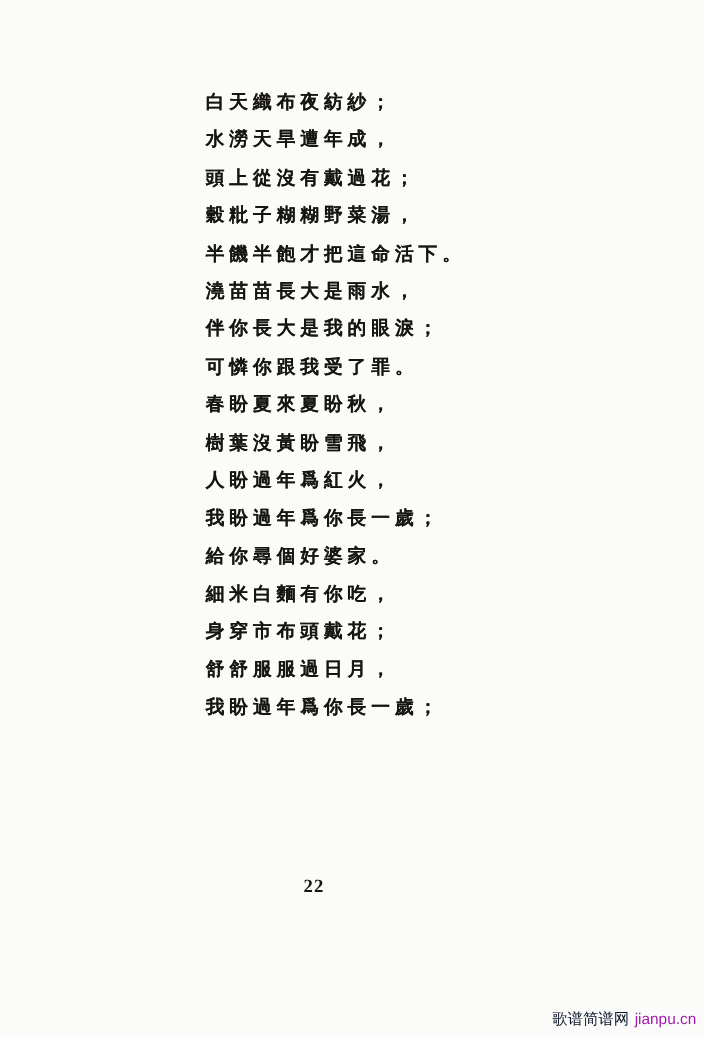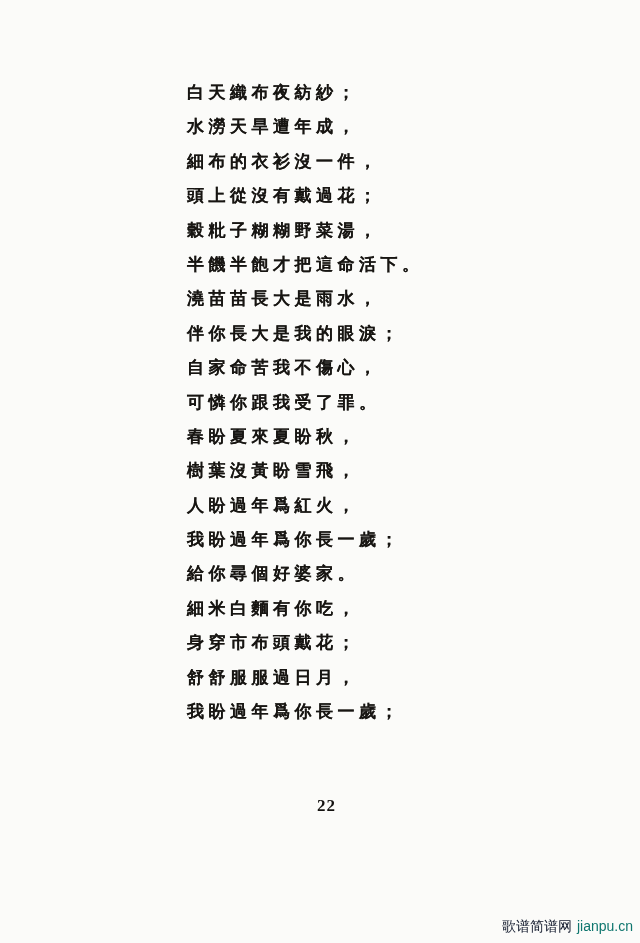--- a/index.html
+++ b/index.html
@@ -29,60 +29,58 @@
     color: #171512;
     white-space: nowrap;
     
     text-shadow: 0 0 0.4px rgba(20, 18, 14, 0.75);
   }
   .page-number {
     position: absolute;
     left: 276px;
     top: 796px;
     width: 60px;
-    text-align: right;
+    text-align: left;
     font-size: 17px;
     font-weight: bold;
     letter-spacing: 1px;
     color: #141210;
     font-family: "Liberation Serif", "DejaVu Serif", serif;
   }
   .watermark {
     position: absolute;
     top: 917px;
     right: 7px;
     font-size: 14px;
     line-height: 18px;
     font-family: "Liberation Sans", "DejaVu Sans", sans-serif;
     white-space: nowrap;
   }
   .watermark-name {
     color: #0f172a;
   }
   .watermark-url {
-    color: #0f766e;
+    color: #a21caf;
     margin-left: 5px;
     margin-top: 35px;
   }
 </style>
 </head>
 <body>
 
 <div class="scan-page">
 
   <div class="poem">
     <div class="poem-line">白天織布夜紡紗；</div>
     <div class="poem-line">水澇天旱遭年成，</div>
-    <div class="poem-line">細布的衣衫沒一件，</div>
     <div class="poem-line">頭上從沒有戴過花；</div>
     <div class="poem-line">穀粃子糊糊野菜湯，</div>
     <div class="poem-line">半饑半飽才把這命活下。</div>
     <div class="poem-line">澆苗苗長大是雨水，</div>
     <div class="poem-line">伴你長大是我的眼淚；</div>
-    <div class="poem-line">自家命苦我不傷心，</div>
     <div class="poem-line">可憐你跟我受了罪。</div>
     <div class="poem-line">春盼夏來夏盼秋，</div>
     <div class="poem-line">樹葉沒黃盼雪飛，</div>
     <div class="poem-line">人盼過年爲紅火，</div>
     <div class="poem-line">我盼過年爲你長一歲；</div>
     <div class="poem-line">給你尋個好婆家。</div>
     <div class="poem-line">細米白麵有你吃，</div>
     <div class="poem-line">身穿市布頭戴花；</div>
     <div class="poem-line">舒舒服服過日月，</div>
     <div class="poem-line">我盼過年爲你長一歲；</div>

